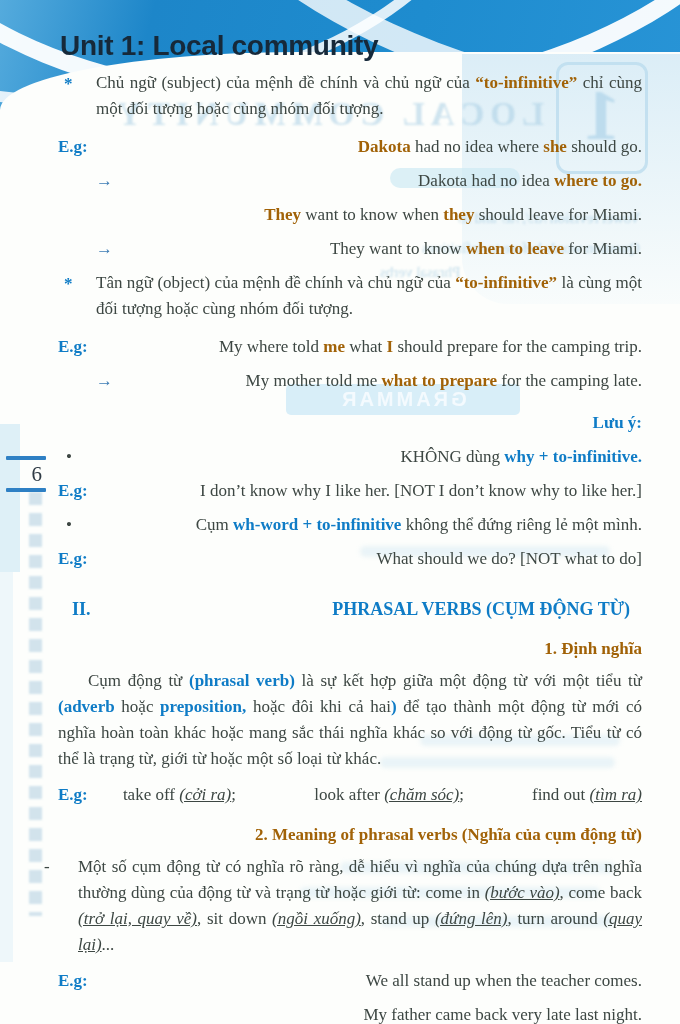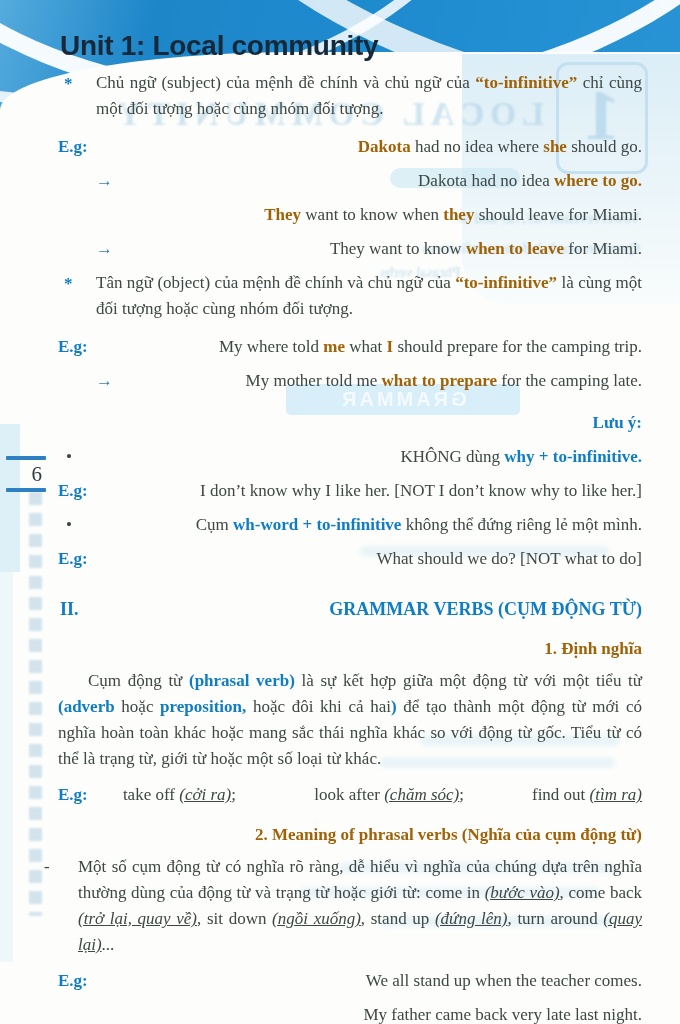--- a/index.html
+++ b/index.html
@@ -63,21 +63,21 @@
   .i{font-style:italic;text-decoration:underline;}
   .row.star{padding-left:38px;margin:6px 0 12px;text-align:justify;}
   .row.star .marker{position:absolute;left:6px;top:1px;color:#0f7cc6;font-weight:bold;}
   .row.eg,.row.plain,.row.cont2{padding-left:40px;}
   .eglabel{position:absolute;left:0;font-weight:bold;color:#0f7cc6;}
   .row.arrow{padding-left:68px;}
   .arrowm{position:absolute;left:38px;color:#3c7cb4;}
   .row.note{margin:16px 0 4px;}
   .row.dot{padding-left:36px;}
   .row.dot .marker{position:absolute;left:8px;color:#3d4743;}
-  .row.h2{padding-left:40px;margin:24px 0 6px;font-size:18px;}
+  .row.h2{padding-left:40px;margin:24px 12px 6px;font-size:18px;}
   .h2num{position:absolute;left:2px;font-weight:bold;color:#0f7cc6;}
   .row.h3{padding-left:32px;margin:14px 0 6px;}
   .row.para{text-align:justify;text-indent:30px;margin:2px 0 10px;}
   .row.egcols .body{display:grid;grid-template-columns:178px 228px 1fr;}
   .row.dash{padding-left:20px;margin:4px 0 10px;text-align:justify;}
   .row.dash .marker{position:absolute;left:-14px;color:#3d4743;}
   .row.cont2{margin-top:0;}
 </style>
 </head>
 <body>
@@ -125,21 +125,21 @@
     <div class="row plain"><span class="body"><span class="b">They</span><span> want to know when </span><span class="b">they</span><span> should leave for Miami.</span></span></div>
     <div class="row arrow"><span class="arrowm">→</span><span class="body"><span>They want to know </span><span class="b">when to leave</span><span> for Miami.</span></span></div>
     <div class="row star"><span class="marker">*</span><span class="body"><span>Tân ngữ (object) của mệnh đề chính và chủ ngữ của </span><span class="b">“to-infinitive”</span><span> là cùng một đối tượng hoặc cùng nhóm đối tượng.</span></span></div>
     <div class="row eg"><span class="eglabel">E.g:</span><span class="body"><span>My where told </span><span class="b">me</span><span> what </span><span class="b">I</span><span> should prepare for the camping trip.</span></span></div>
     <div class="row arrow"><span class="arrowm">→</span><span class="body"><span>My mother told me </span><span class="b">what to prepare</span><span> for the camping late.</span></span></div>
     <div class="row note"><span class="body"><span class="b a">Lưu ý:</span></span></div>
     <div class="row dot"><span class="marker">•</span><span class="body"><span>KHÔNG dùng </span><span class="b a">why + to-infinitive.</span></span></div>
     <div class="row eg"><span class="eglabel">E.g:</span><span class="body"><span>I don’t know why I like her. [NOT I don’t know why to like her.]</span></span></div>
     <div class="row dot"><span class="marker">•</span><span class="body"><span>Cụm </span><span class="b a">wh-word + to-infinitive</span><span> không thể đứng riêng lẻ một mình.</span></span></div>
     <div class="row eg"><span class="eglabel">E.g:</span><span class="body"><span>What should we do? [NOT what to do]</span></span></div>
-    <div class="row h2"><span class="h2num">II.</span><span class="body"><span class="b a">GRAMMAR VERBS (CỤM ĐỘNG TỪ)</span></span></div>
+    <div class="row h2"><span class="h2num">II.</span><span class="body"><span class="b a">PHRASAL VERBS (CỤM ĐỘNG TỪ)</span></span></div>
     <div class="row h3"><span class="body"><span class="b">1. Định nghĩa</span></span></div>
     <div class="row para"><span class="body"><span>Cụm động từ </span><span class="b a">(phrasal verb)</span><span> là sự kết hợp giữa một động từ với một tiểu từ </span><span class="b a">(adverb</span><span> hoặc </span><span class="b a">preposition,</span><span> hoặc đôi khi cả hai</span><span class="b a">)</span><span> để tạo thành một động từ mới có nghĩa hoàn toàn khác hoặc mang sắc thái nghĩa khác so với động từ gốc. Tiểu từ có thể là trạng từ, giới từ hoặc một số loại từ khác.</span></span></div>
     <div class="row egcols">
       <span class="eglabel">E.g:</span>
       <div class="body">
         <div class="col"><span>take off </span><span class="i">(cởi ra)</span><span>;</span></div>
         <div class="col"><span>look after </span><span class="i">(chăm sóc)</span><span>;</span></div>
         <div class="col"><span>find out </span><span class="i">(tìm ra)</span></div>
       </div>
     </div>

